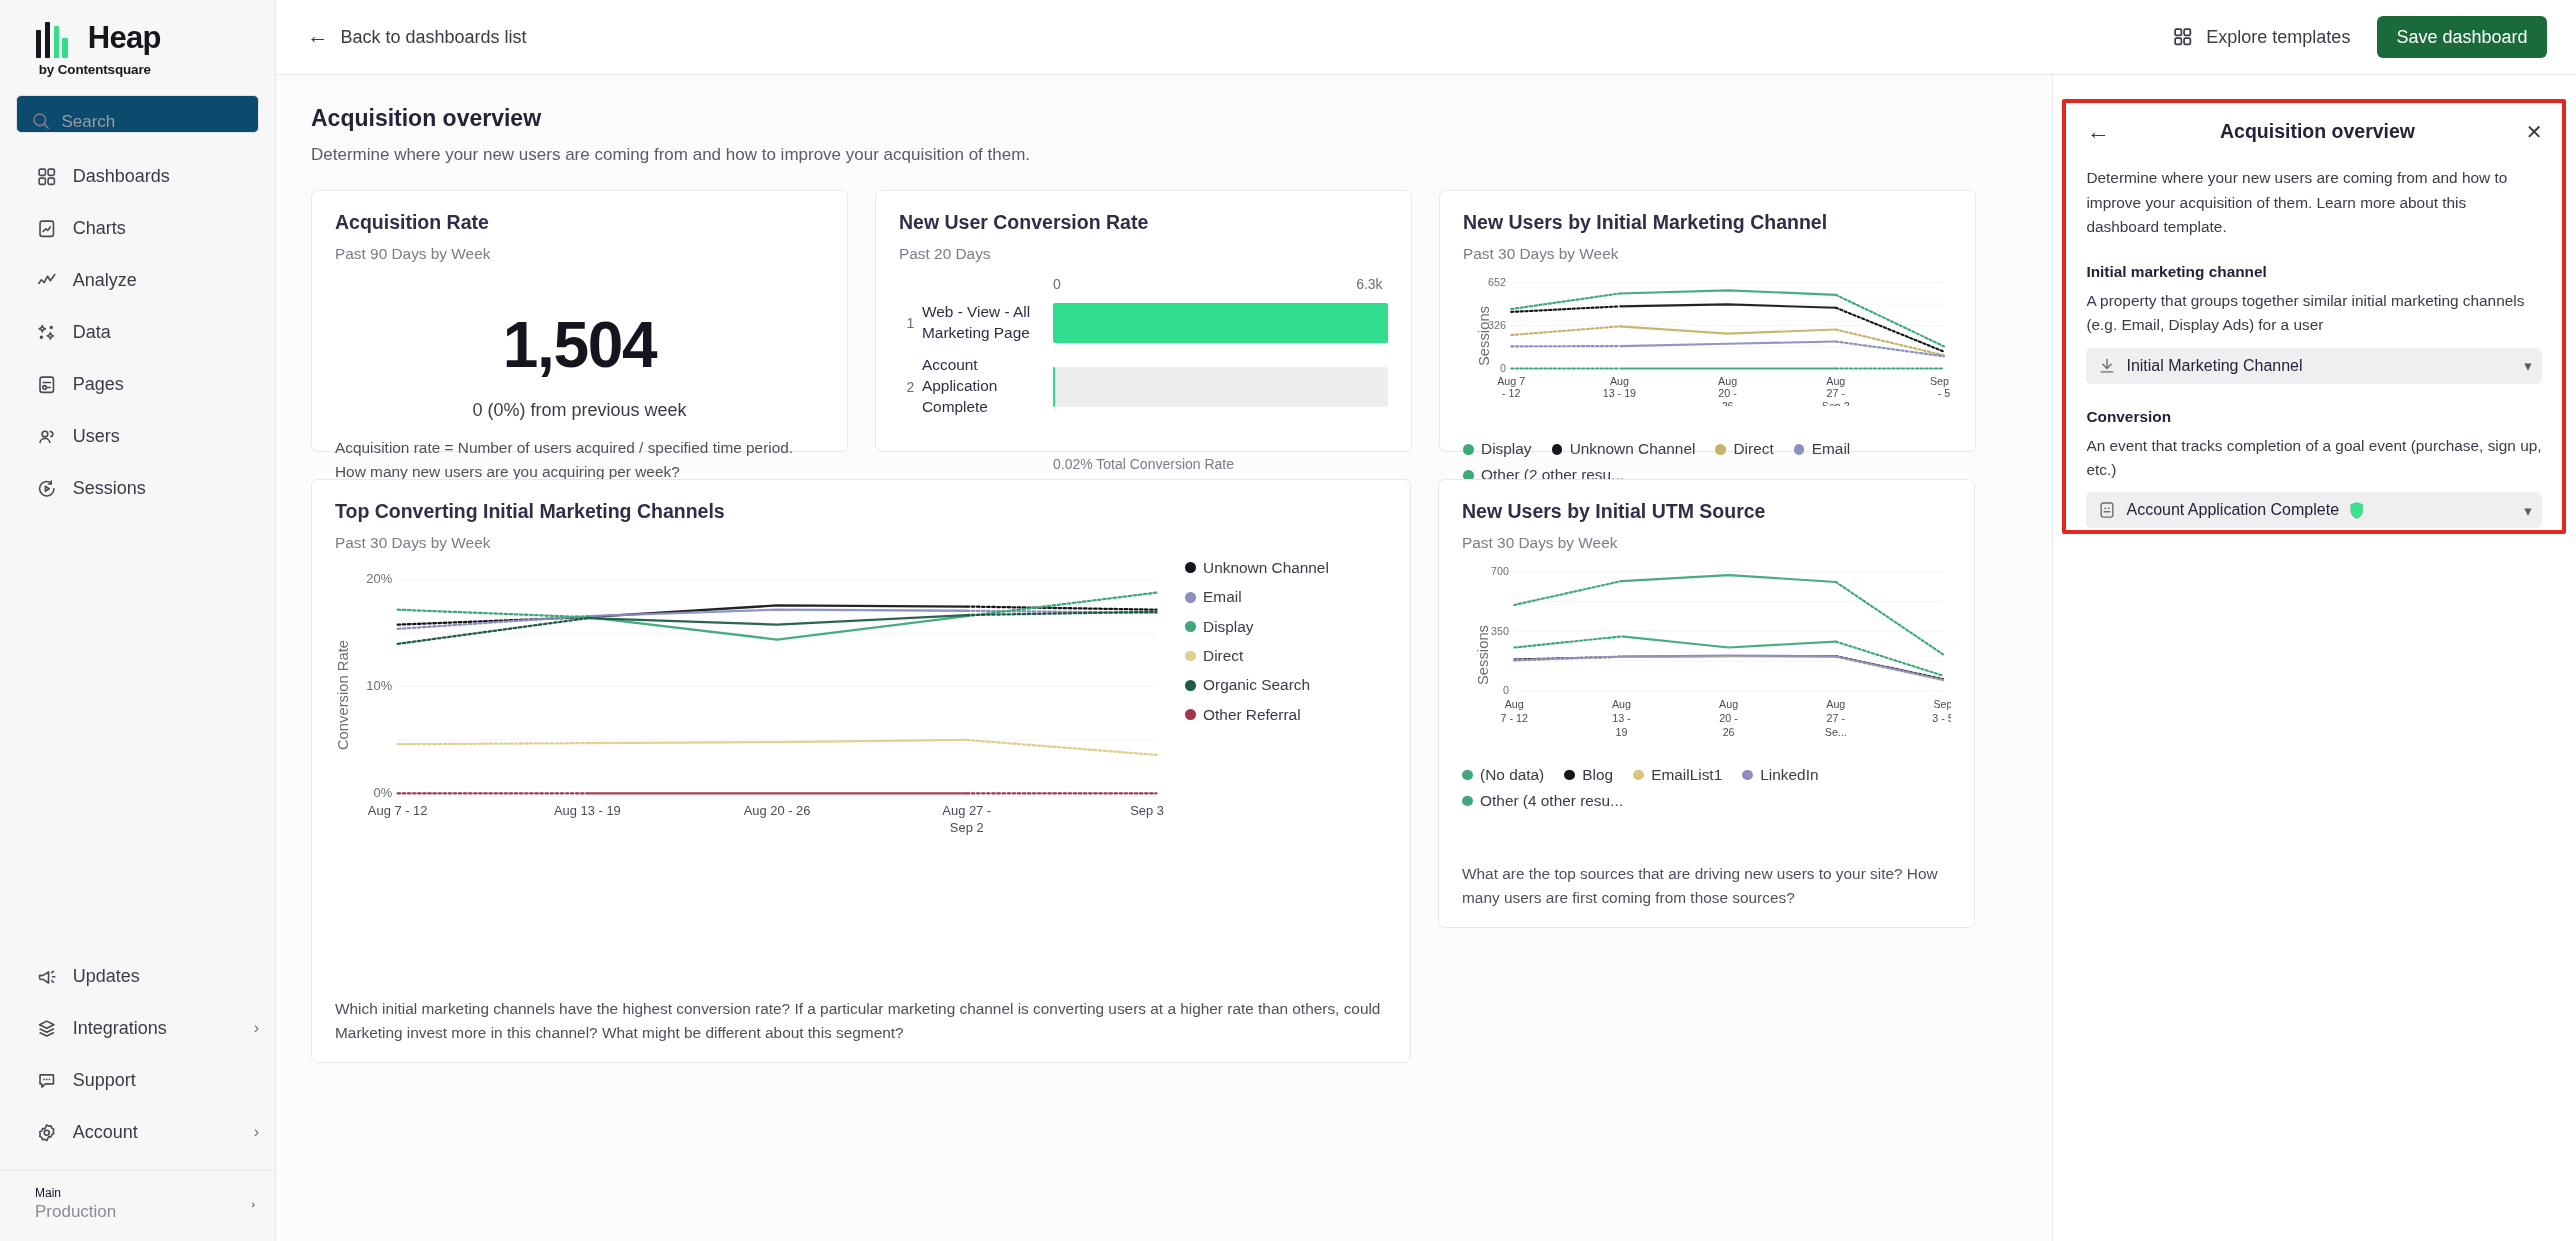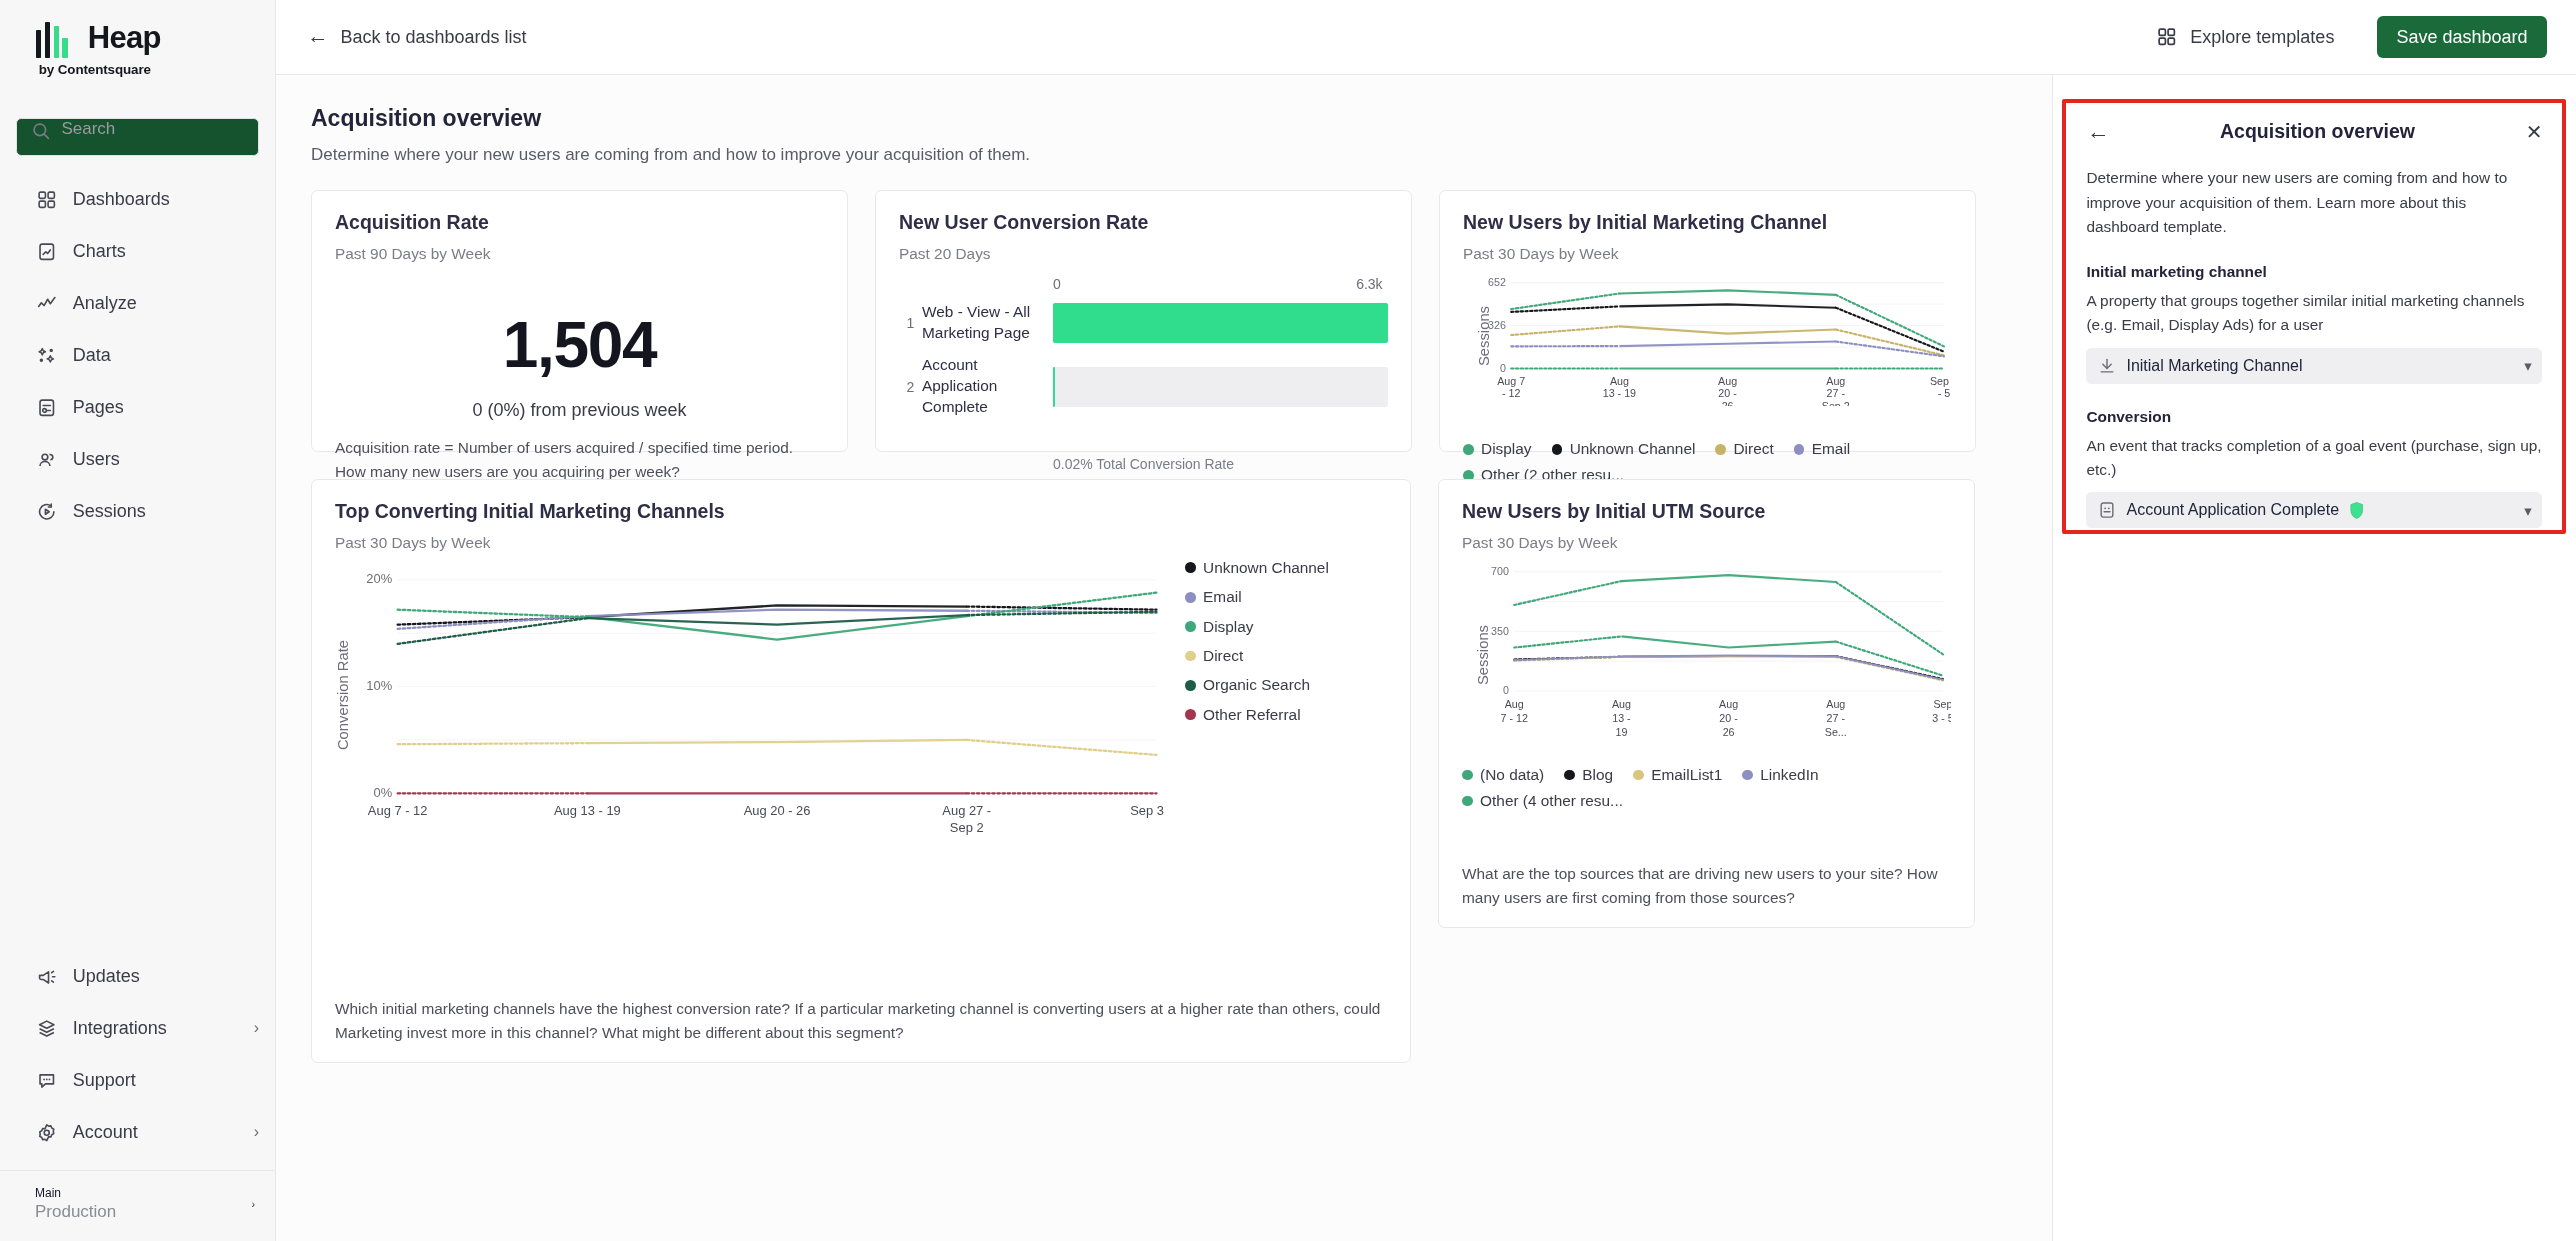--- a/index.html
+++ b/index.html
@@ -25,23 +25,23 @@
   .logo-mark { display:flex; align-items:flex-end; gap:3.4px; height:36px; }
   .logo-mark i { display:block; width:5.4px; border-radius:0.7px; }
   .bar1 { height:28px; background:#16171c; }
   .bar2 { height:36px; background:#16171c; }
   .bar3 { height:32px; background:#37dc8b; }
   .bar4 { height:20px; background:#37dc8b; }
   .logo-text { font-size:31px; font-weight:600; letter-spacing:-0.7px; color:#16171c; line-height:1; }
   .logo-sub { font-size:13.4px; font-weight:700; color:#16171c; margin:4px 0 0 2.7px; letter-spacing:-0.1px; }
 
   .search-box {
-    margin:32px 16px 0 16px; height:38px;
-    background:#14532d; border:0.7px solid #e3e3e6; border-radius:5.4px;
-    display:flex; align-items:flex-start; gap:9.4px; padding:0 12px;
+    margin:9px 16px 0 16px; height:38px;
+    background:#0c4a6e; border:0.7px solid #e3e3e6; border-radius:5.4px;
+    display:flex; align-items:flex-end; gap:9.4px; padding:0 12px;
   }
   .search-box .ph { color:#9a9aa4; font-size:17px; }
 
   .nav { margin-top:17.4px; display:flex; flex-direction:column; }
   .nav-item {
     display:flex; align-items:center; gap:14.8px;
     height:52px; padding:0 16px 0 35px;
     font-size:18px; color:#3b3b48; cursor:pointer;
   }
   .nav-item .label { flex:1; }
@@ -60,21 +60,21 @@
 
   
   .main { flex:1; display:flex; flex-direction:column; min-width:0; height:1241px; background:#fff;}
   .topbar {
     height:74px; flex:0 0 74px;
     display:flex; align-items:center; justify-content:space-between;
     padding:0 29.5px 0 31px; background:#fff;
   }
   .back-link { display:flex; align-items:center; gap:12px; font-size:18px; color:#3b3b48; cursor:pointer; }
   .arrow-l { font-size:21.5px; line-height:1; color:#3b3b48; }
-  .top-right { display:flex; align-items:center; gap:43px; }
+  .top-right { display:flex; align-items:center; gap:27px; }
   .explore { display:flex; align-items:center; gap:12px; font-size:18px; color:#3b3b48; cursor:pointer; }
   .btn-save {
     background:#1b6b3a; color:#fff; border:none; border-radius:6px;
     height:42px; padding:0 19px; font-size:18px; font-family:inherit; cursor:pointer;
   }
 
   .content-area { flex:1; display:flex; min-height:0; border-top:0.7px solid #e9e9ec; }
   .board {
     flex:1; min-width:0; overflow:hidden;
     background:#fcfcfd; border-right:0.7px solid #e9e9ec;

